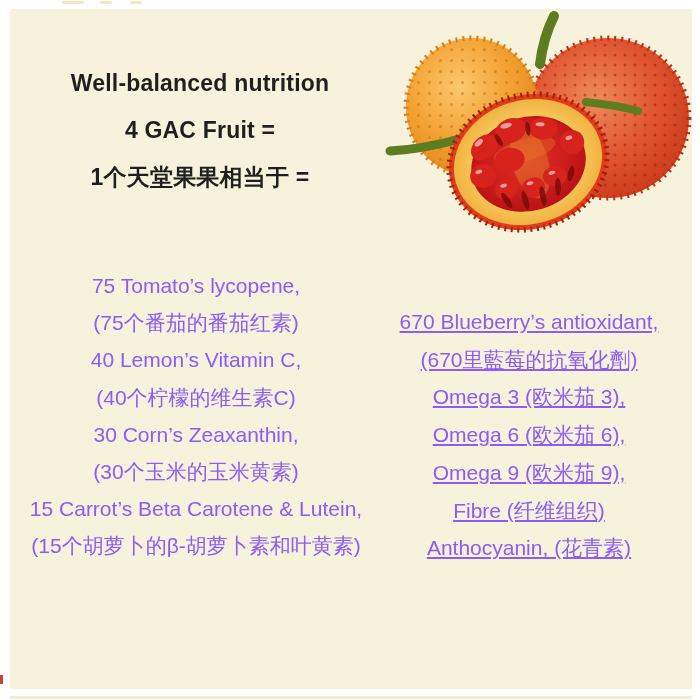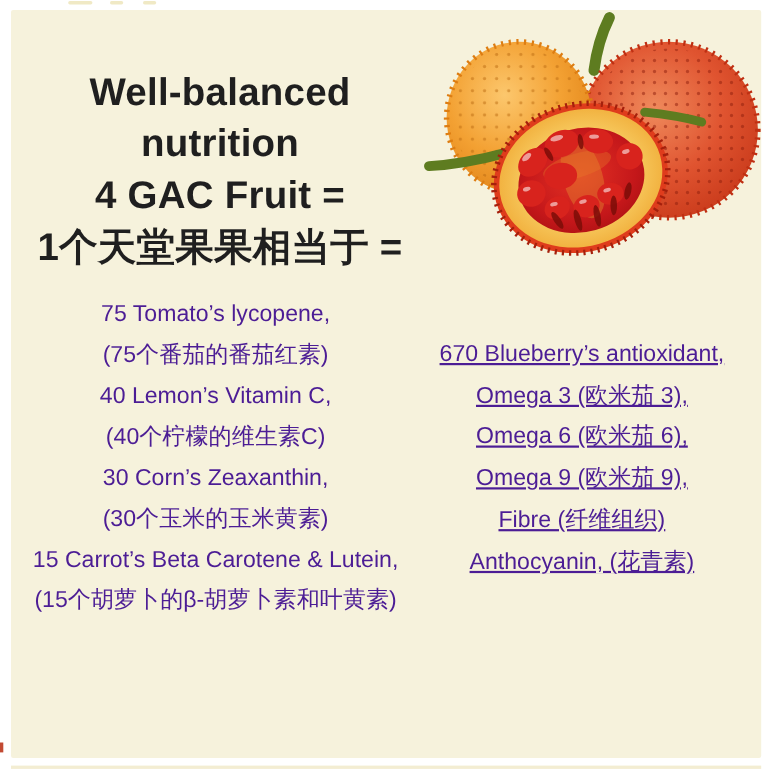--- a/index.html
+++ b/index.html
@@ -9,25 +9,25 @@
     font-family:"Liberation Sans","DejaVu Sans",sans-serif;
   }
   .page{position:absolute;left:0;top:0;width:700px;height:700px;}
   .card{
     position:absolute;left:10px;top:9px;width:682px;height:680px;
     background:#f6f2dc;border-radius:2px;
   }
   .artifact{position:absolute;top:1px;height:3px;background:#e9e0ad;opacity:.7;border-radius:2px;}
   .title-block{
     position:absolute;left:18px;top:60px;width:364px;
-    text-align:center;font-weight:700;font-size:35px;line-height:47px;
+    text-align:center;font-weight:700;font-size:23px;line-height:47px;
     color:#1f1f1f;letter-spacing:.2px;
   }
   .col{
-    position:absolute;text-align:center;color:#4c1d95;font-size:21px;font-weight:400;
+    position:absolute;text-align:center;color:#8b5cf6;font-size:21px;font-weight:400;
   }
   .col-left{left:8px;top:267px;width:376px;line-height:37.2px;}
   .col-right{left:368px;top:303px;width:322px;line-height:37.7px;text-decoration:underline;}
   .fruit-svg{position:absolute;left:380px;top:0;width:320px;height:250px;}
   .bottom-line{position:absolute;left:10px;top:696px;width:682px;height:3px;background:#f3edd2;}
   .red-speck{position:absolute;left:0;top:675px;width:3px;height:9px;background:#c24a33;}
 </style>
 </head>
 <body>
 
@@ -139,20 +139,21 @@
     <div>40 Lemon’s Vitamin C,</div>
     <div>(40个柠檬的维生素C)</div>
     <div>30 Corn’s Zeaxanthin,</div>
     <div>(30个玉米的玉米黄素)</div>
     <div>15 Carrot’s Beta Carotene &amp; Lutein,</div>
     <div>(15个胡萝卜的β-胡萝卜素和叶黄素)</div>
   </div>
 
   <div class="col col-right">
     <div>670 Blueberry’s antioxidant,</div>
+    <div>(670里藍莓的抗氧化劑)</div>
     <div>Omega 3 (欧米茄 3),</div>
     <div>Omega 6 (欧米茄 6),</div>
     <div>Omega 9 (欧米茄 9),</div>
     <div>Fibre (纤维组织)</div>
     <div>Anthocyanin, (花青素)</div>
   </div>
 
   <div class="bottom-line"></div>
   <div class="red-speck"></div>
 

